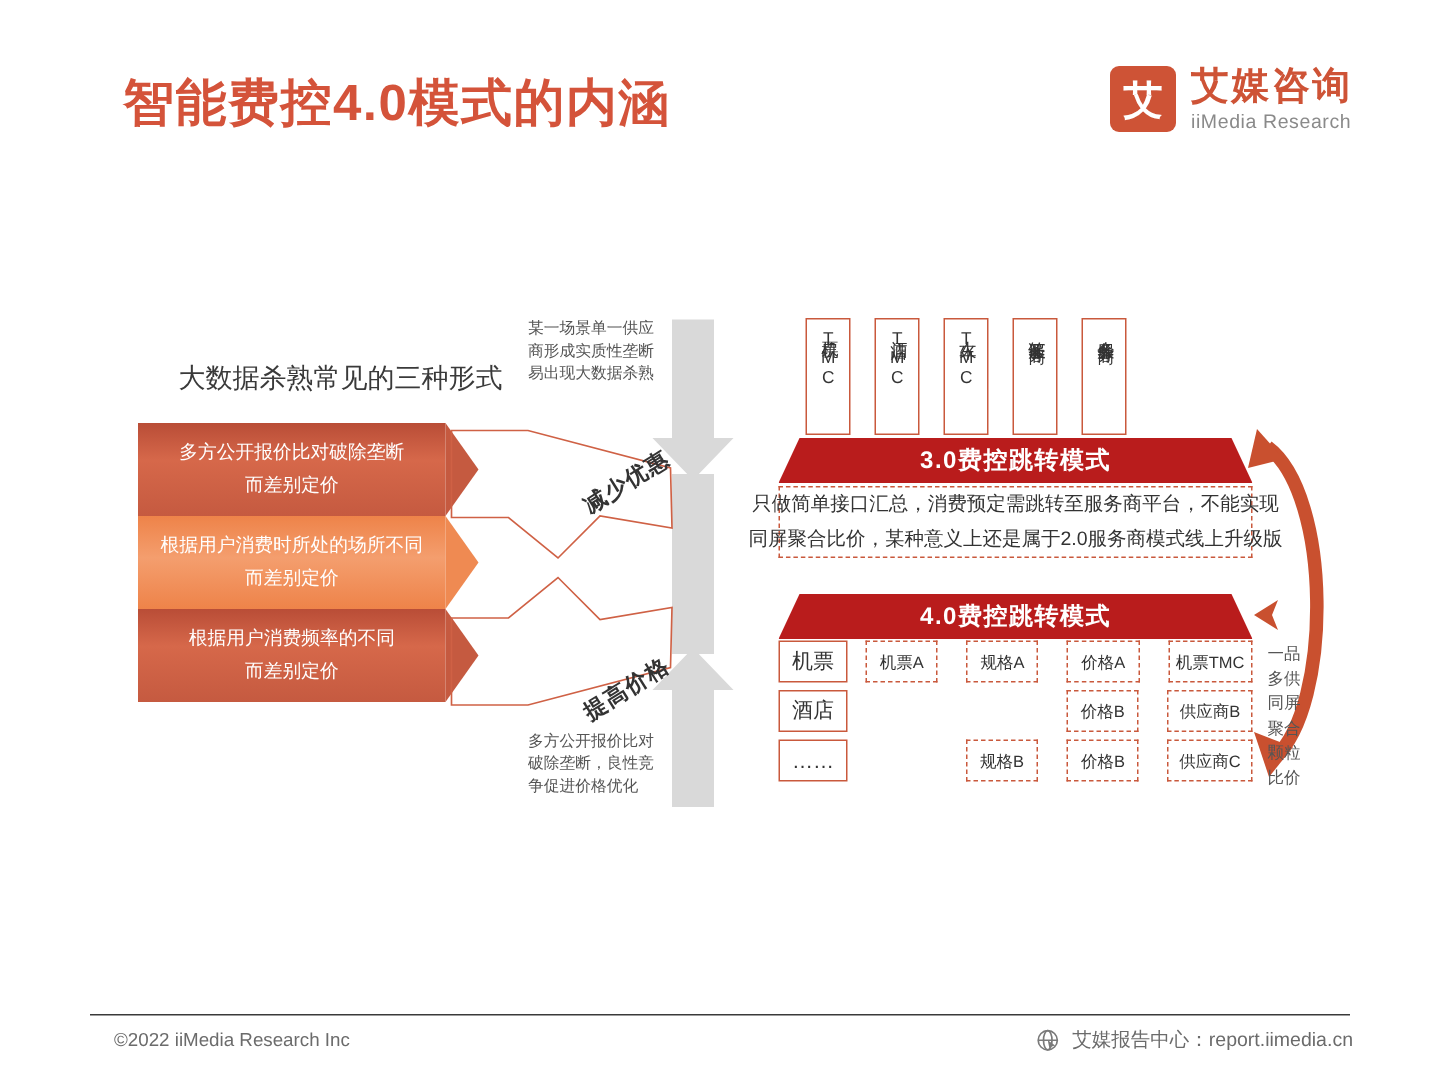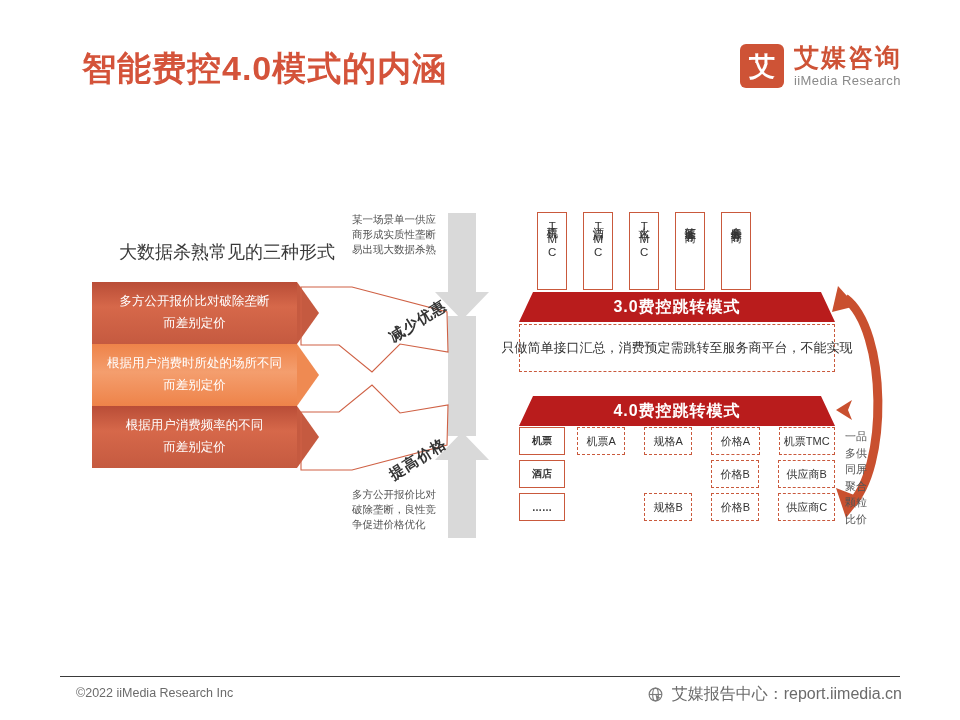--- a/index.html
+++ b/index.html
@@ -104,21 +104,21 @@
     font-size:13px;color:#333;line-height:1.75;background:#fff;
   }
   .desc-box span{white-space:nowrap;}
 
   
   .table40{position:absolute;left:519px;top:427px;width:316px;}
   .t-left{position:absolute;left:0;top:0;width:46px;}
   .t-left .cell{
     height:28px;border:1px solid #C9593C;box-sizing:border-box;
     display:flex;align-items:center;justify-content:center;
-    font-size:10px;color:#333;background:#fff;margin-bottom:5px;font-weight:bold;
+    font-size:14px;color:#333;background:#fff;margin-bottom:5px;
   }
   .t-grid{position:absolute;left:58px;top:0;width:258px;}
   .t-row{display:flex;gap:19px;height:28px;margin-bottom:5px;}
   .t-cell{
     border:1px dashed #C9593C;box-sizing:border-box;
     display:flex;align-items:center;justify-content:center;
     font-size:11px;color:#333;background:#fff;
   }
   .t-cell.w1{width:58px;}
   .t-cell.w2{width:58px;text-align:center;}
@@ -129,21 +129,21 @@
   .right-note{
     position:absolute;left:845px;top:428px;
     font-size:11px;color:#555;line-height:1.5;width:28px;
   }
   .right-note span{display:block;white-space:nowrap;}
 
   
   .footer-rule{position:absolute;left:60px;top:676px;width:840px;height:1px;background:#3a3a3a;}
   .footer-left{position:absolute;left:62px;top:686px;font-size:12.5px;color:#6b6b6b;margin-left:14px;}
   .footer-right{position:absolute;right:58px;top:684px;display:flex;align-items:center;gap:8px;
-    font-size:16px;color:#6b6b6b;}
+    font-size:13px;color:#6b6b6b;}
   .globe{width:17px;height:17px;}
 </style>
 </head>
 <body>
 
 <div class="slide">
 
   <div class="page-title">智能费控4.0模式的内涵</div>
 
   <div class="brand">
@@ -211,20 +211,21 @@
         <span>签证服务商</span>
       </div>
     <div class="tmc">
         <span>会务服务商</span>
       </div>
   </div>
 
   <div class="banner b30">3.0费控跳转模式</div>
   <div class="desc-box">
     <span>只做简单接口汇总，消费预定需跳转至服务商平台，不能实现</span>
+    <span>同屏聚合比价，某种意义上还是属于2.0服务商模式线上升级版</span>
   </div>
 
   <div class="banner b40">4.0费控跳转模式</div>
 
   <div class="table40">
     <div class="t-left">
       <div class="cell">机票</div>
       <div class="cell">酒店</div>
       <div class="cell">……</div>
     </div>

